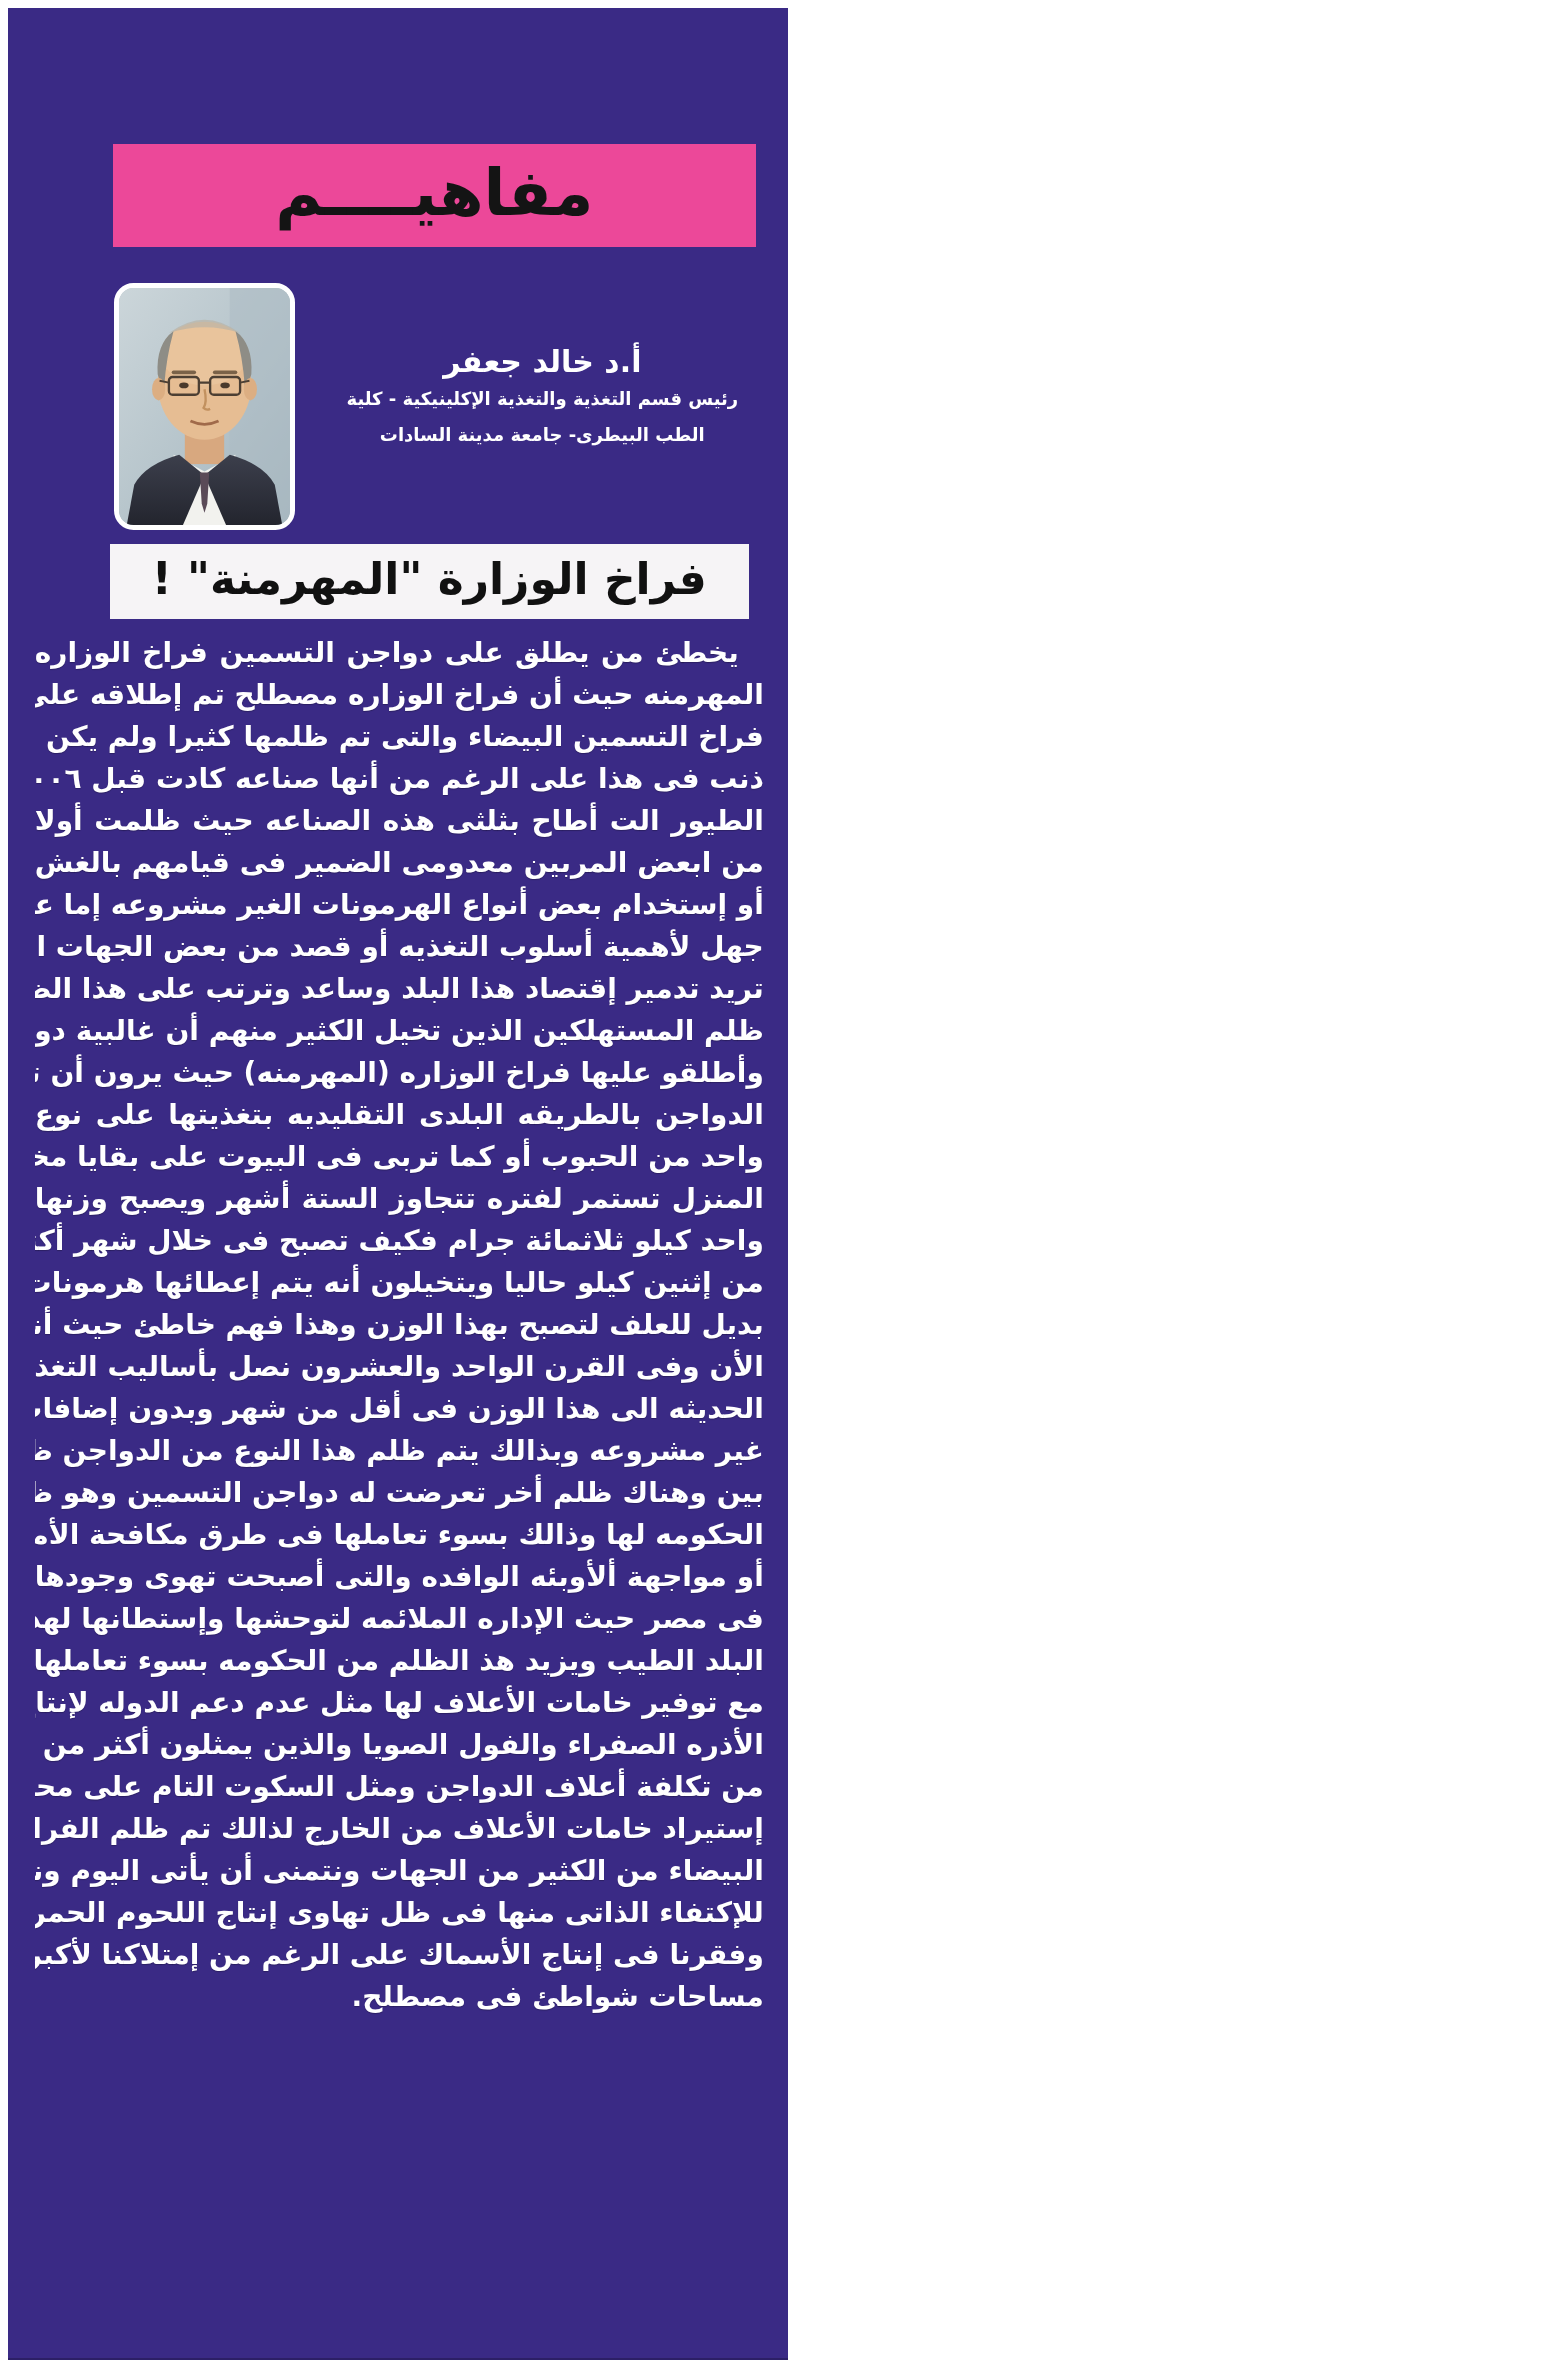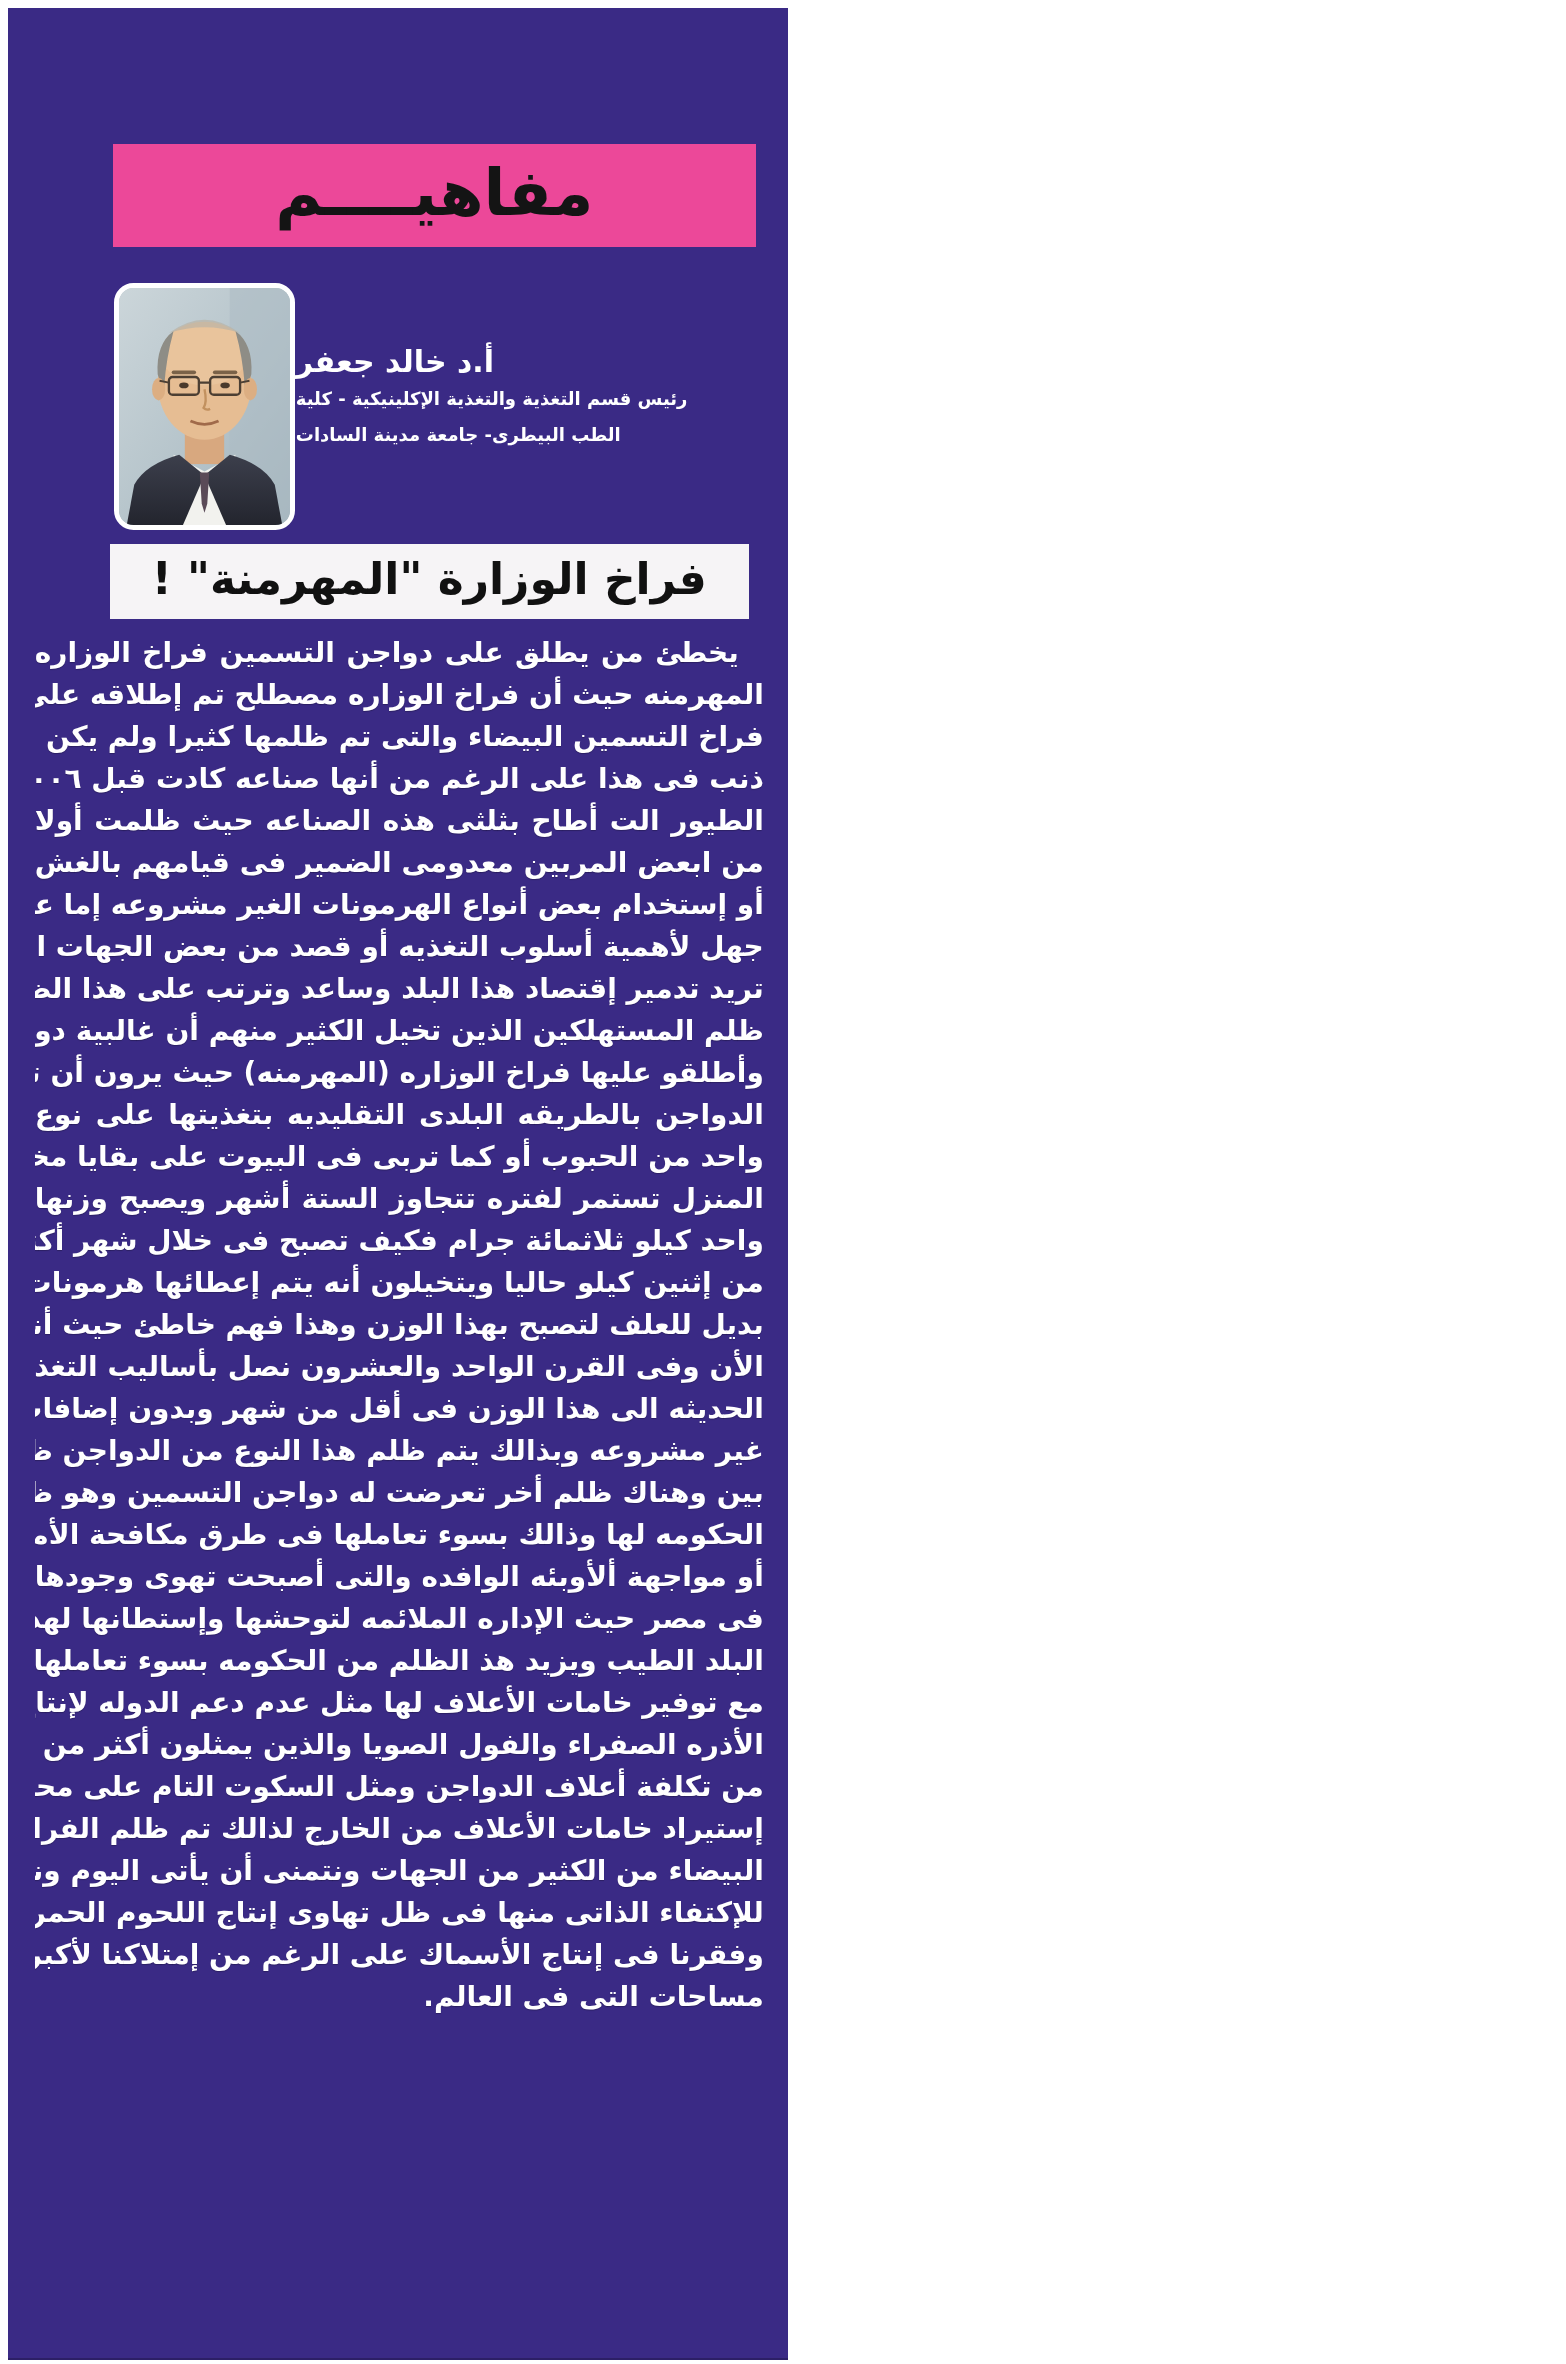--- a/index.html
+++ b/index.html
@@ -28,21 +28,21 @@
   
   .photo-frame{
     position:absolute;left:106px;top:275px;width:181px;height:247px;
     background:#b9c6cc;border:5.9px solid #ffffff;border-radius:19.5px;
     overflow:hidden;box-sizing:border-box;
   }
   .photo-frame svg{display:block;width:100%;height:100%;}
   
   .author-block{
     position:absolute;left:288px;top:334px;width:493px;
-    text-align:left;color:#ffffff;direction:rtl;
+    text-align:center;color:#ffffff;direction:rtl;
   }
   .author-name{
     font-size:30px;font-weight:bold;line-height:39px;
   }
   .author-title{
     font-size:18px;font-weight:bold;line-height:36px;
   }
   
   .headline-box{
     position:absolute;left:102px;top:536px;width:639px;height:75px;
@@ -164,17 +164,17 @@
       <div class="body-line">أو مواجهة ألأوبئه الوافده والتى أصبحت تهوى وجودها</div>
       <div class="body-line">فى مصر حيث الإداره الملائمه لتوحشها وإستطانها لهذا</div>
       <div class="body-line">البلد الطيب ويزيد هذ الظلم من الحكومه بسوء تعاملها</div>
       <div class="body-line">مع توفير خامات الأعلاف لها مثل عدم دعم الدوله لإنتاج</div>
       <div class="body-line">الأذره الصفراء والفول الصويا والذين يمثلون أكثر من ٧٠٪</div>
       <div class="body-line">من تكلفة أعلاف الدواجن ومثل السكوت التام على محتكرى</div>
       <div class="body-line">إستيراد خامات الأعلاف من الخارج لذالك تم ظلم الفراخ</div>
       <div class="body-line">البيضاء من الكثير من الجهات ونتمنى أن يأتى اليوم ونعود</div>
       <div class="body-line">للإكتفاء الذاتى منها فى ظل تهاوى إنتاج اللحوم الحمراء</div>
       <div class="body-line">وفقرنا فى إنتاج الأسماك على الرغم من إمتلاكنا لأكبر</div>
-      <div class="body-line last">مساحات التى فى العالم.</div>
+      <div class="body-line last">مساحات شواطئ فى مصطلح.</div>
     </div>
 
 </div>
 
 
 </body></html>

